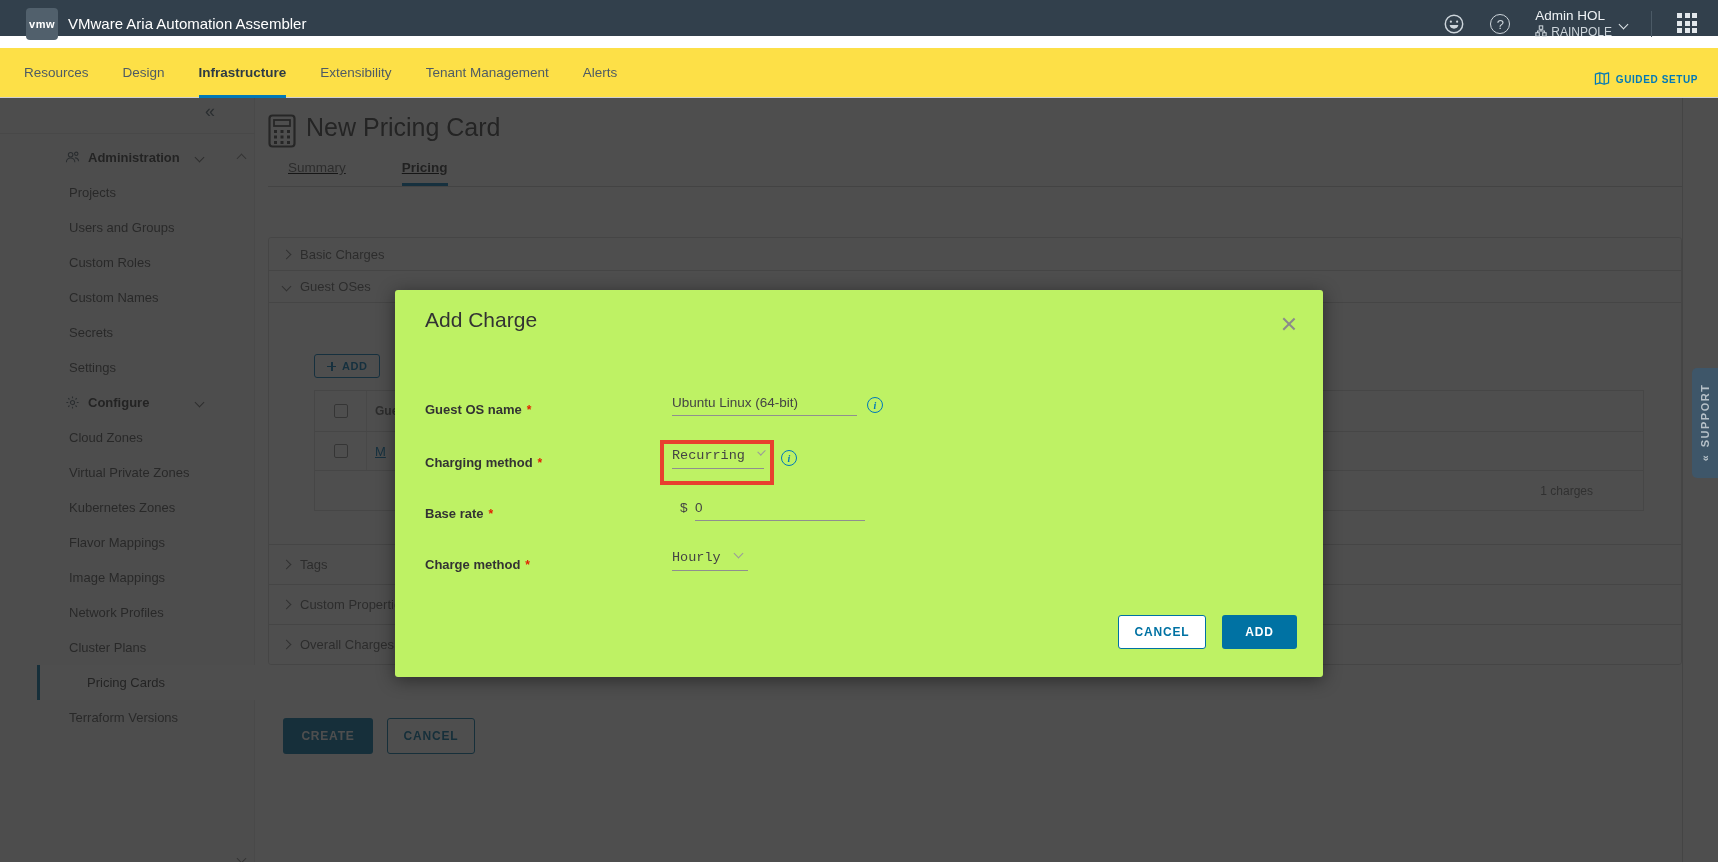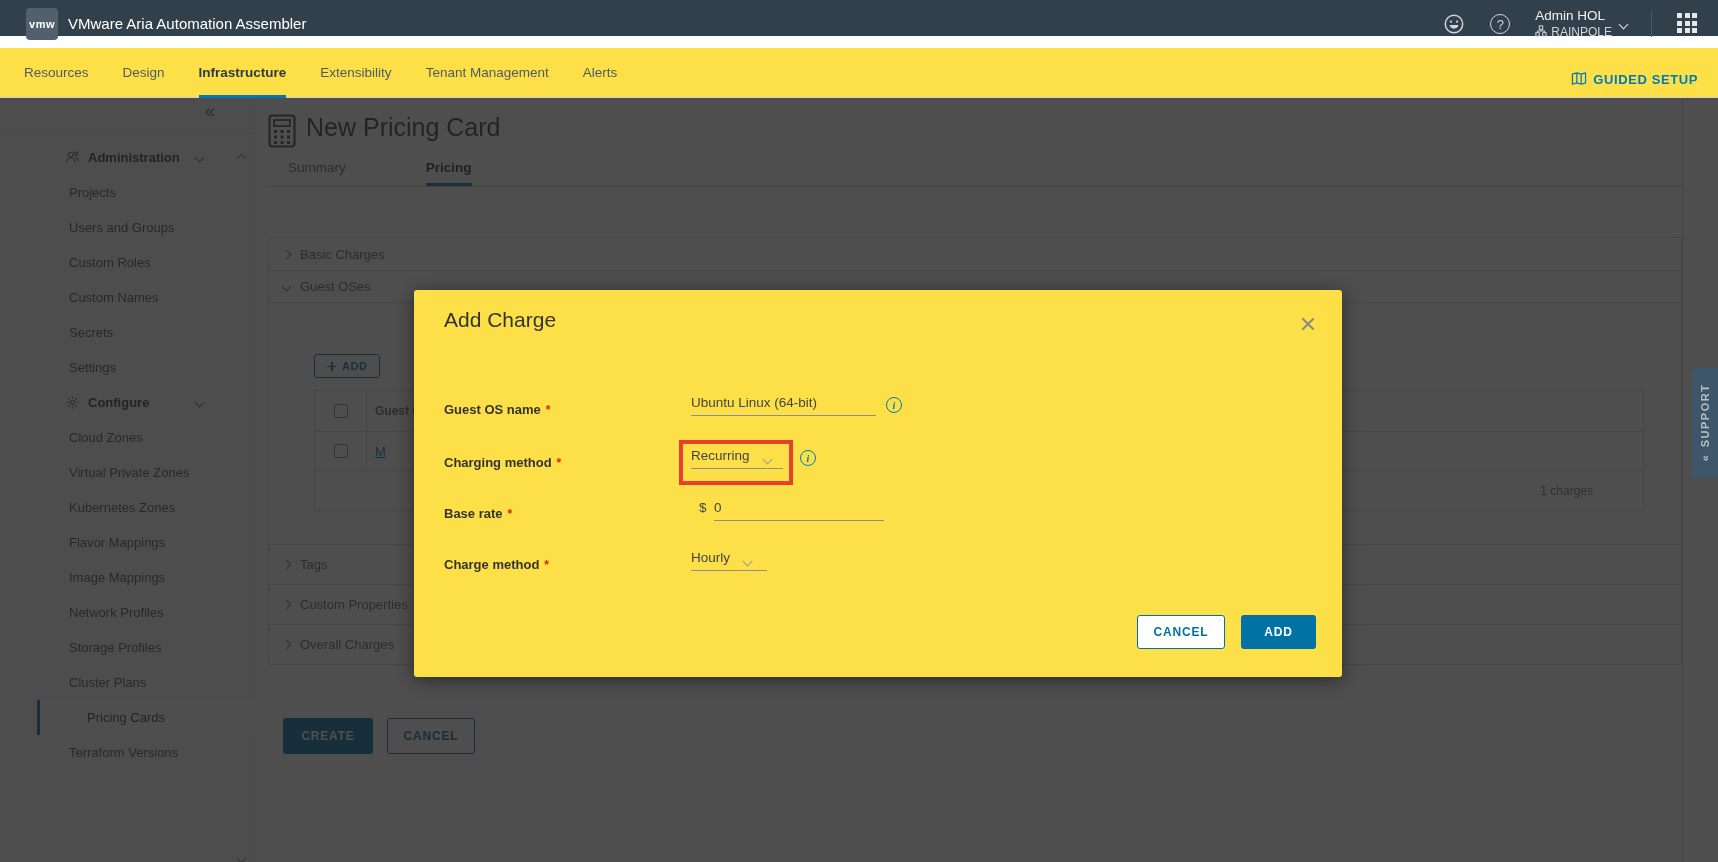--- a/index.html
+++ b/index.html
@@ -27,21 +27,21 @@
   .hdr-divider { width:1px; height:26px; background:#4b5a66; }
   .grid-icon { display:grid; grid-template-columns:repeat(3,5px); grid-template-rows:repeat(3,5px); gap:2.5px; }
   .grid-icon span { width:5px; height:5px; background:#e3e8ec; }
 
   
   .navbar { position:absolute; left:0; top:48px; width:1718px; height:50px; background:#fde047; border-bottom:1px solid #cfcfcf; z-index:40; }
   .nav-tabs { position:absolute; left:24px; top:0; height:50px; display:flex; gap:34px; }
   .nav-tab { height:50px; line-height:50px; font-size:13.5px; color:#4e5b64; cursor:pointer; }
   .nav-tab.active { color:#2e3b44; font-weight:bold; box-shadow:inset 0 -3px 0 #0079b8; }
   .guided-setup { position:absolute; right:20px; top:0; height:62px; display:flex; align-items:center; gap:6px;
-                  color:#0079b8; font-size:13px; font-weight:bold; letter-spacing:.6px; cursor:pointer; }
+                  color:#0079b8; font-size:10px; font-weight:bold; letter-spacing:.6px; cursor:pointer; }
 
   
   .body-area { position:absolute; left:0; top:98px; width:1718px; height:764px; background:#fff; }
 
   
   .sidebar { position:absolute; left:0; top:0; width:255px; height:764px; background:#fafafa; border-right:1px solid #e6e6e6; }
   .sb-collapse { position:absolute; left:205px; top:3px; font-size:18px; color:#5a6a75; cursor:pointer; }
   .sb-topline { position:absolute; left:0; top:35px; width:255px; height:1px; background:#e2e2e2; }
   .sb-scroll-up { position:absolute; left:238px; top:50px; color:#8a8a8a; cursor:pointer; }
   .sb-scroll-down { position:absolute; left:238px; top:750px; color:#8a8a8a; cursor:pointer; }
@@ -49,21 +49,21 @@
   .sb-row { height:35px; display:flex; align-items:center; font-size:13px; color:#555; cursor:pointer; border-left:3px solid transparent;margin-left:37px; }
   .sb-section { padding-left:25px; color:#3c3c3c; font-weight:bold; }
   .sb-section .sec-icon { width:15px; height:15px; margin-right:8px; color:#5b6a74; }
   .sb-section .sec-chev { margin-left:auto; margin-right:52px; color:#6a6a6a; }
   .sb-item { padding-left:29px; }
   .sb-item.selected { background:#ffffff; border-left:3px solid #0072a3; padding-left:47px; color:#3c3c3c; }
 
   
   .calc-icon { position:absolute; left:268px; top:16px; }
   .page-title { position:absolute; left:306px; top:15px; font-size:25px; font-weight:300; color:#3f3f3f; }
-  .content-tabs { position:absolute; left:288px; top:58px; height:30px; display:flex; gap:80px; }
+  .content-tabs { position:absolute; left:288px; top:58px; height:30px; display:flex; gap:56px;text-decoration:underline; }
   .ctab { font-size:13.5px; color:#666; height:30px; line-height:24px; cursor:pointer; }
   .ctab.active { color:#333; font-weight:bold; border-bottom:3px solid #0079b8; }
   .tabs-baseline { position:absolute; left:268px; top:88px; width:1414px; height:1px; background:#cccccc; }
 
   .accordion { position:absolute; left:268px; top:139px; width:1414px; background:#fff; border:1px solid #d7d7d7; border-radius:3px; }
   .acc-row { height:32px; display:flex; align-items:center; padding-left:14px; font-size:13px; color:#666; gap:10px; cursor:pointer; }
   .acc-row + .acc-row, .acc-panel + .acc-row { border-top:1px solid #d7d7d7; }
   .acc-row .chev { color:#7b7b7b; }
   .acc-row.tall { height:40px; }
   .acc-panel { position:relative; height:242px; border-top:1px solid #d7d7d7; background:#fff; }
@@ -93,35 +93,35 @@
   
   .dim-overlay { position:absolute; left:0; top:0; width:1718px; height:764px; background:rgba(28,28,28,0.78); z-index:10; }
 
   
   .support-tab { position:absolute; right:0; top:270px; width:26px; height:110px; background:#3e5669; border-radius:5px 0 0 5px;
                  z-index:20; display:flex; align-items:center; justify-content:center; cursor:pointer; }
   .support-text { writing-mode:vertical-rl; transform:rotate(180deg); color:#b6c0c8; font-size:11px; font-weight:bold;
                   letter-spacing:1.5px; display:flex; align-items:center; gap:6px; }
 
   
-  .modal { position:absolute; left:395px; top:290px; width:928px; height:387px; background:#fde047; border-radius:3px;
-           box-shadow:0 3px 18px rgba(0,0,0,.45); z-index:30;margin-left:19px; }
+  .modal { position:absolute; left:395px; top:290px; width:928px; height:387px; background:#bef264; border-radius:3px;
+           box-shadow:0 3px 18px rgba(0,0,0,.45); z-index:30; }
   .modal-title { position:absolute; left:30px; top:18px; font-size:21px; font-weight:300; color:#333; }
   .modal-close { position:absolute; right:26px; top:26px; width:16px; height:16px; cursor:pointer; }
   .modal-close::before, .modal-close::after { content:""; position:absolute; left:7px; top:0; width:1.6px; height:16px; background:#8b8b8b; }
   .modal-close::before { transform:rotate(45deg); }
   .modal-close::after { transform:rotate(-45deg); }
   .f-label { position:absolute; left:30px; font-size:13px; font-weight:bold; color:#333; }
   .req { color:#e12200; margin-left:5px; font-size:12px; }
   .f-ctl { position:absolute; font-size:13.5px; color:#444; }
   .u-line { border-bottom:1px solid #8f8f8f; padding-bottom:5px; }
   .info-icon { position:absolute; width:16px; height:16px; border:1.5px solid #0079b8; border-radius:50%; color:#0079b8;
                font-size:10px; font-style:italic; font-family:"Liberation Serif","DejaVu Serif",serif; font-weight:bold;
                display:flex; align-items:center; justify-content:center; cursor:pointer; }
-  .select-ctl { display:flex; align-items:flex-end; cursor:pointer; }
+  .select-ctl { display:flex; align-items:flex-start; cursor:pointer;font-family:Liberation Mono, monospace; }
   .select-ctl .chev { margin-left:14px; color:#9a9a9a; }
   .red-box { position:absolute; left:265px; top:150px; width:114px; height:45px; border:4px solid #e8402f; z-index:35; pointer-events:none; }
   .m-cancel { position:absolute; left:723px; top:325px; width:88px; height:34px; background:#fff; border:1px solid #0072a3;
               border-radius:3px; color:#0072a3; font-size:12px; font-weight:bold; letter-spacing:.8px; cursor:pointer; }
   .m-add { position:absolute; left:827px; top:325px; width:75px; height:34px; background:#0072a3; border:none;
            border-radius:3px; color:#fff; font-size:12px; font-weight:bold; letter-spacing:.8px; cursor:pointer; }
 </style>
 </head>
 <body>
 
@@ -220,21 +220,20 @@
           </svg>
           <span>Configure</span>
           <span class="chev chev-down sec-chev"></span>
         </div>
         <div class="sb-row sb-item">Cloud Zones</div>
         <div class="sb-row sb-item">Virtual Private Zones</div>
         <div class="sb-row sb-item">Kubernetes Zones</div>
         <div class="sb-row sb-item">Flavor Mappings</div>
         <div class="sb-row sb-item">Image Mappings</div>
         <div class="sb-row sb-item">Network Profiles</div>
-        <div class="sb-row sb-item">Storage Profiles</div>
         <div class="sb-row sb-item">Cluster Plans</div>
         <div class="sb-row sb-item selected">Pricing Cards</div>
         <div class="sb-row sb-item">Terraform Versions</div>
       </div>
       <div class="sb-scroll-down"><span class="chev chev-down"></span></div>
     </div>
 
     <svg class="calc-icon" width="28" height="34" viewBox="0 0 28 34" fill="none">
       <rect x="1.5" y="1.5" width="25" height="31" rx="3" stroke="#4a4a4a" stroke-width="2.2"></rect>
       <rect x="6" y="6" width="16" height="6" stroke="#4a4a4a" stroke-width="1.8"></rect>

